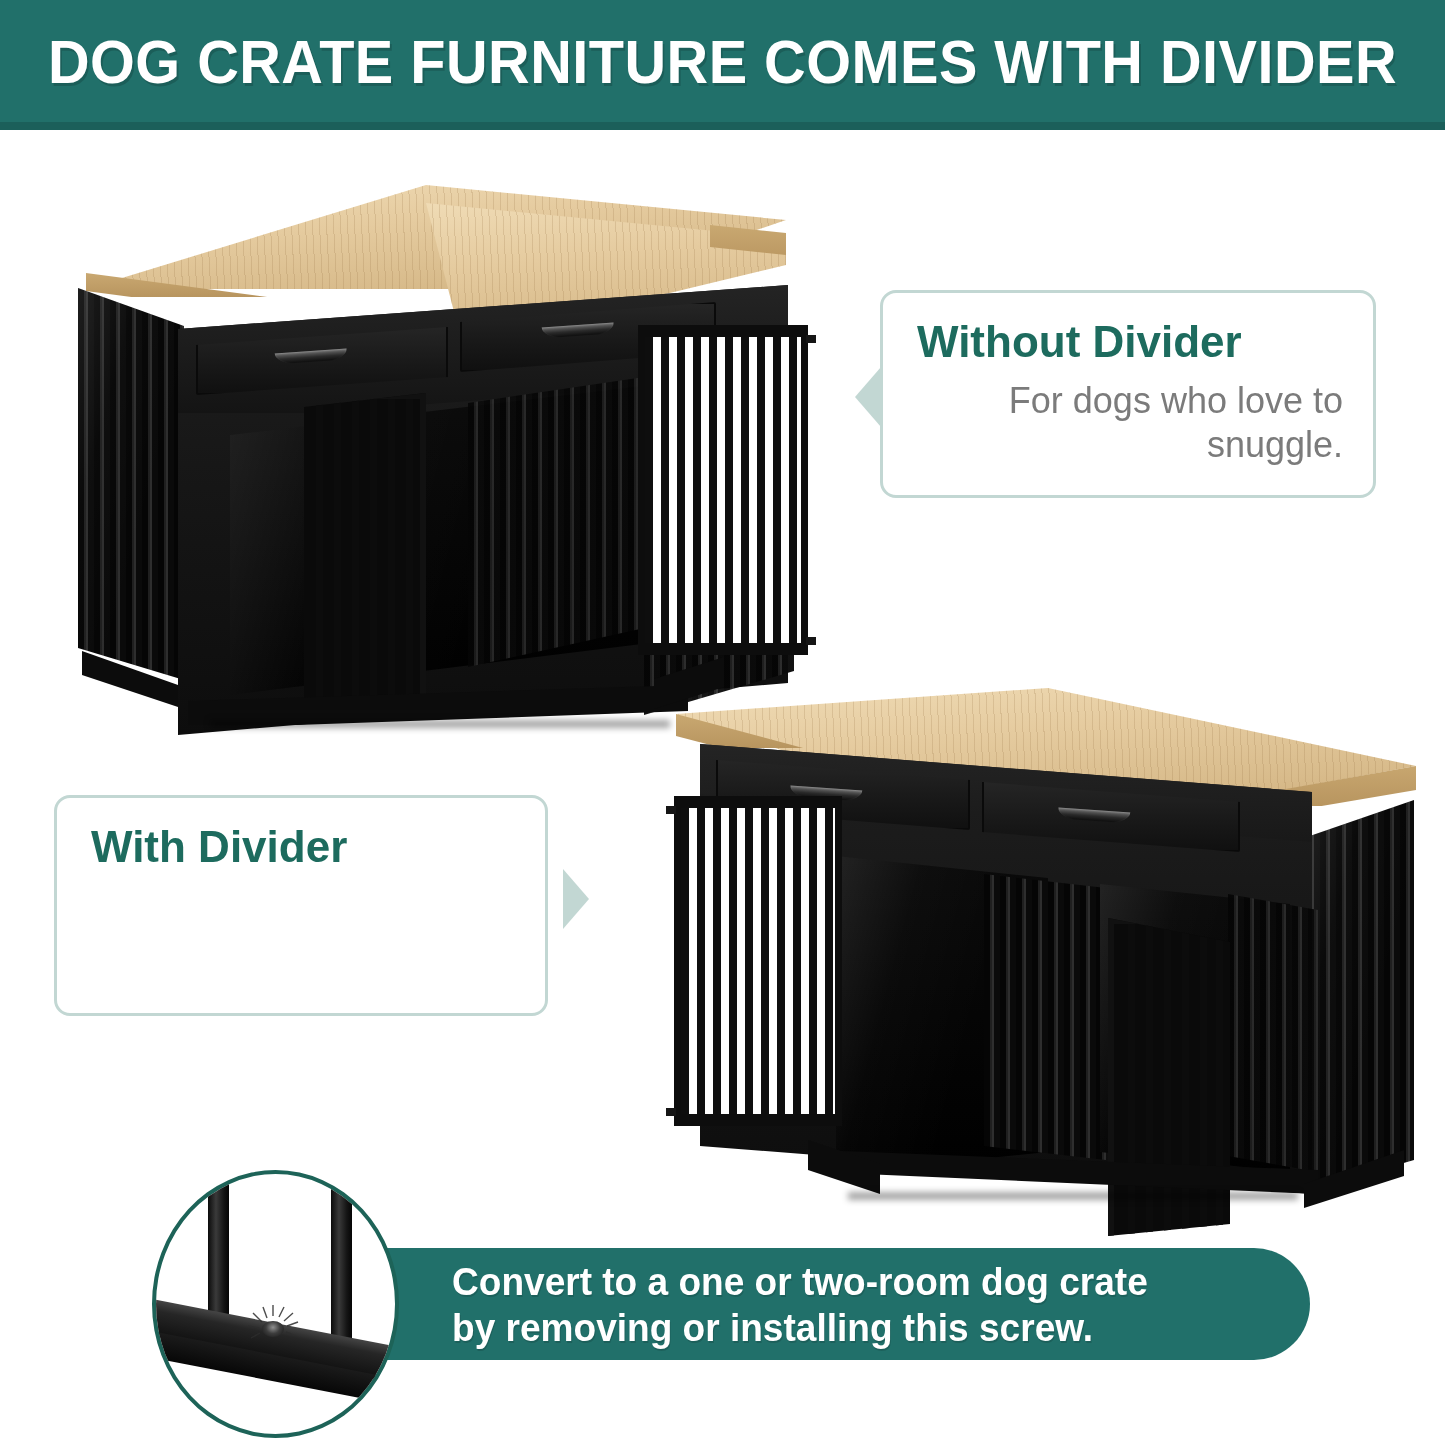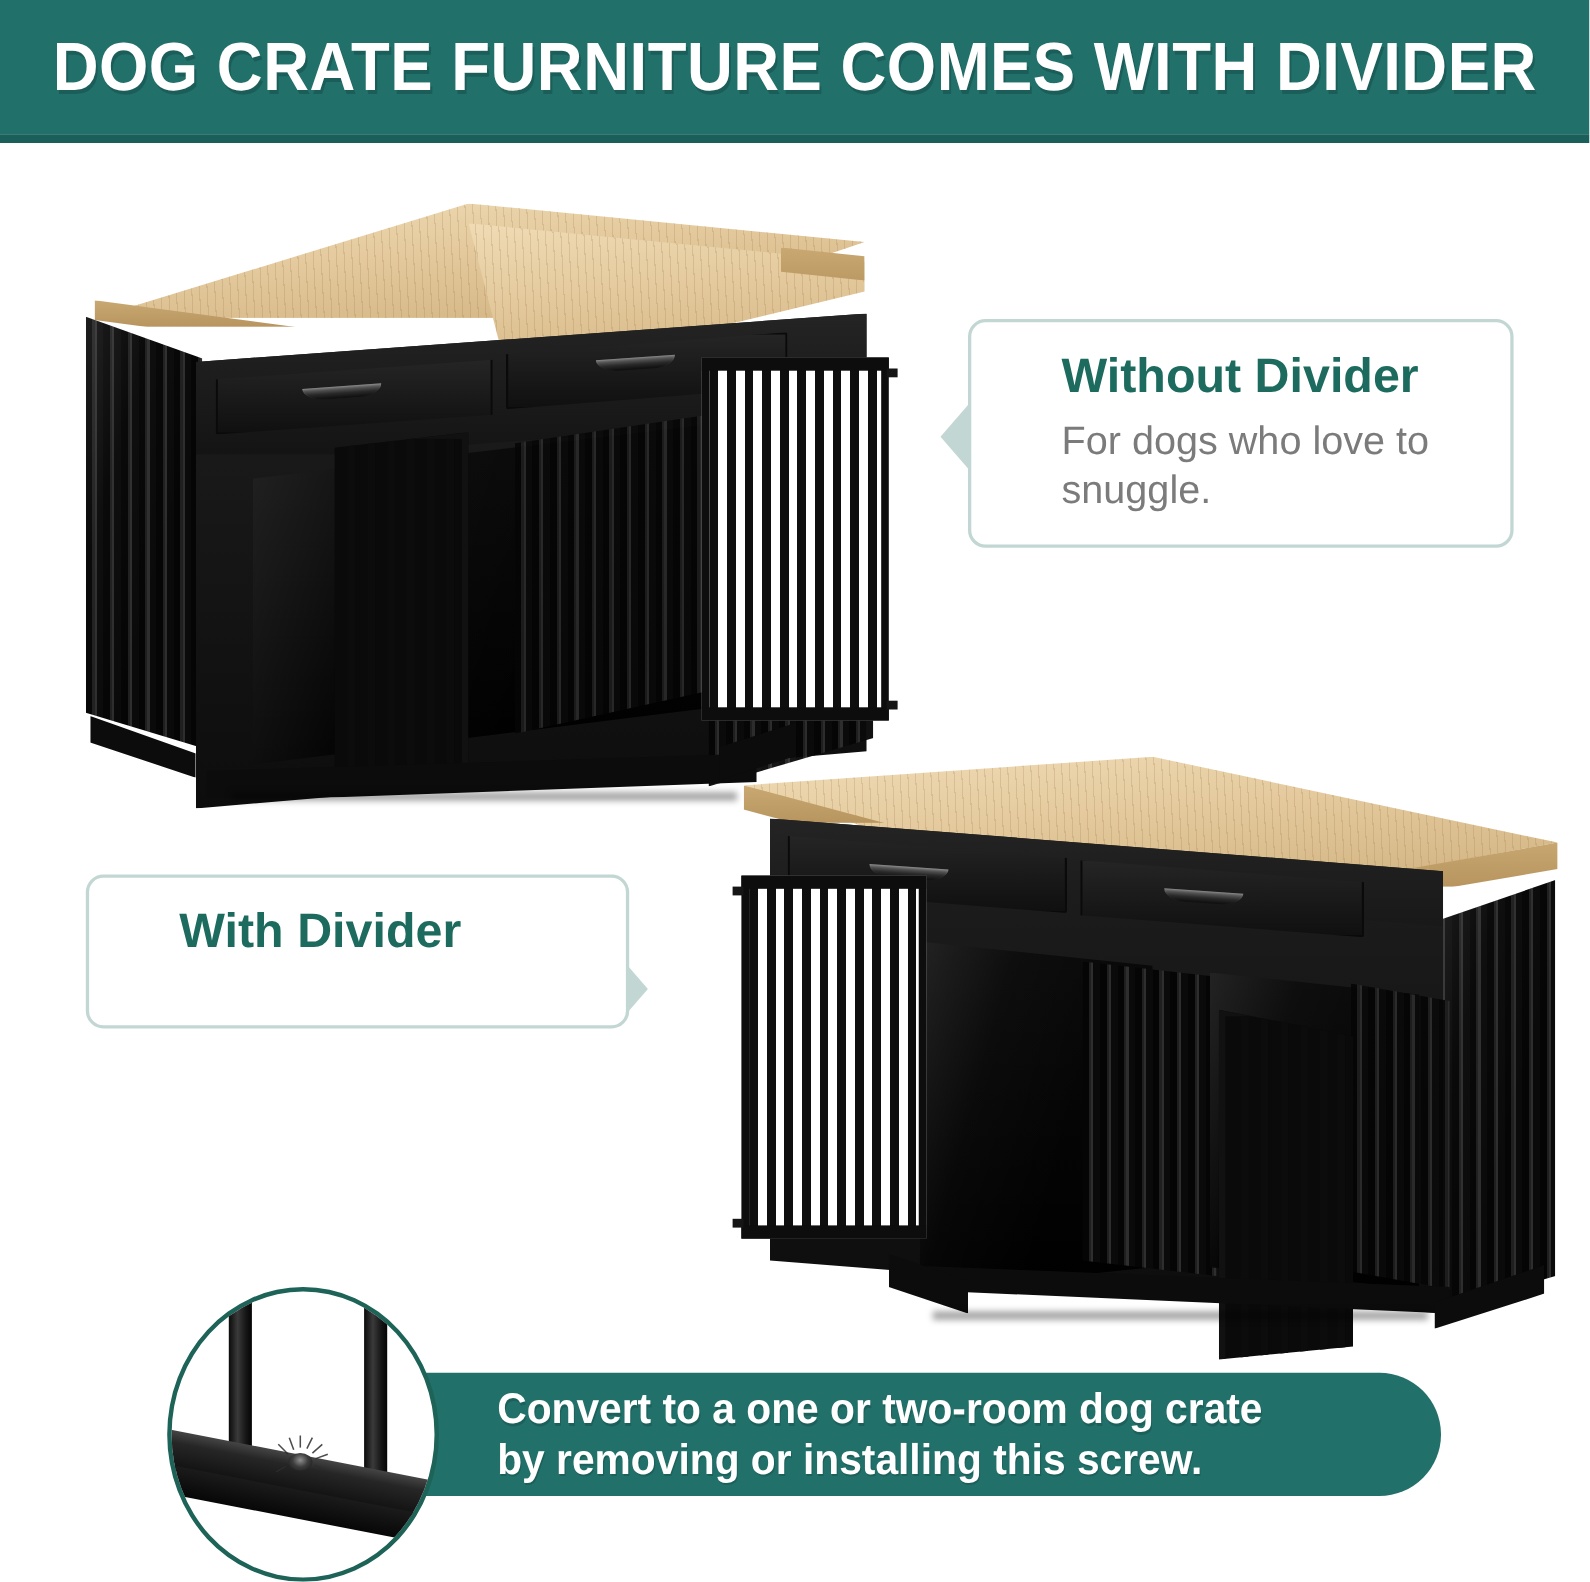--- a/index.html
+++ b/index.html
@@ -35,39 +35,40 @@
     border:3px solid #c2d7d3;border-radius:16px;
     box-sizing:border-box;
   }
   .callout .c-head{
     color:#1d6b5e;font-size:44px;font-weight:700;line-height:1.05;
     white-space:nowrap;
   }
   .callout .c-body{
     color:#7b7b7b;font-size:36px;font-weight:400;line-height:1.22;
     margin-top:14px;
-  }
-  .callout-inner{padding:26px 30px 24px 34px;margin-left:48px;}
+    text-align:right;
+  }
+  .callout-inner{padding:26px 30px 24px 34px;}
 
   
   .tail{position:absolute;width:0;height:0;}
   .tail-left{
     border-top:30px solid transparent;
     border-bottom:30px solid transparent;
     border-right:26px solid #c2d7d3;
   }
   .tail-right{
     border-top:30px solid transparent;
     border-bottom:30px solid transparent;
     border-left:26px solid #c2d7d3;
   }
 
   #callout-without{left:880px;top:290px;width:496px;height:208px;}
   #tail-without{left:855px;top:367px;}
-  #callout-with{left:78px;top:795px;width:494px;height:140px;}
+  #callout-with{left:54px;top:795px;width:494px;height:221px;}
   #tail-with{left:563px;top:869px;}
 
   
   .bottom-banner{
     position:absolute;left:300px;top:1248px;width:1010px;height:112px;
     background:#21706a;border-radius:56px;
   }
   .bottom-banner-text{
     position:absolute;left:452px;top:1252px;width:860px;height:106px;
     display:flex;flex-direction:column;justify-content:center;

